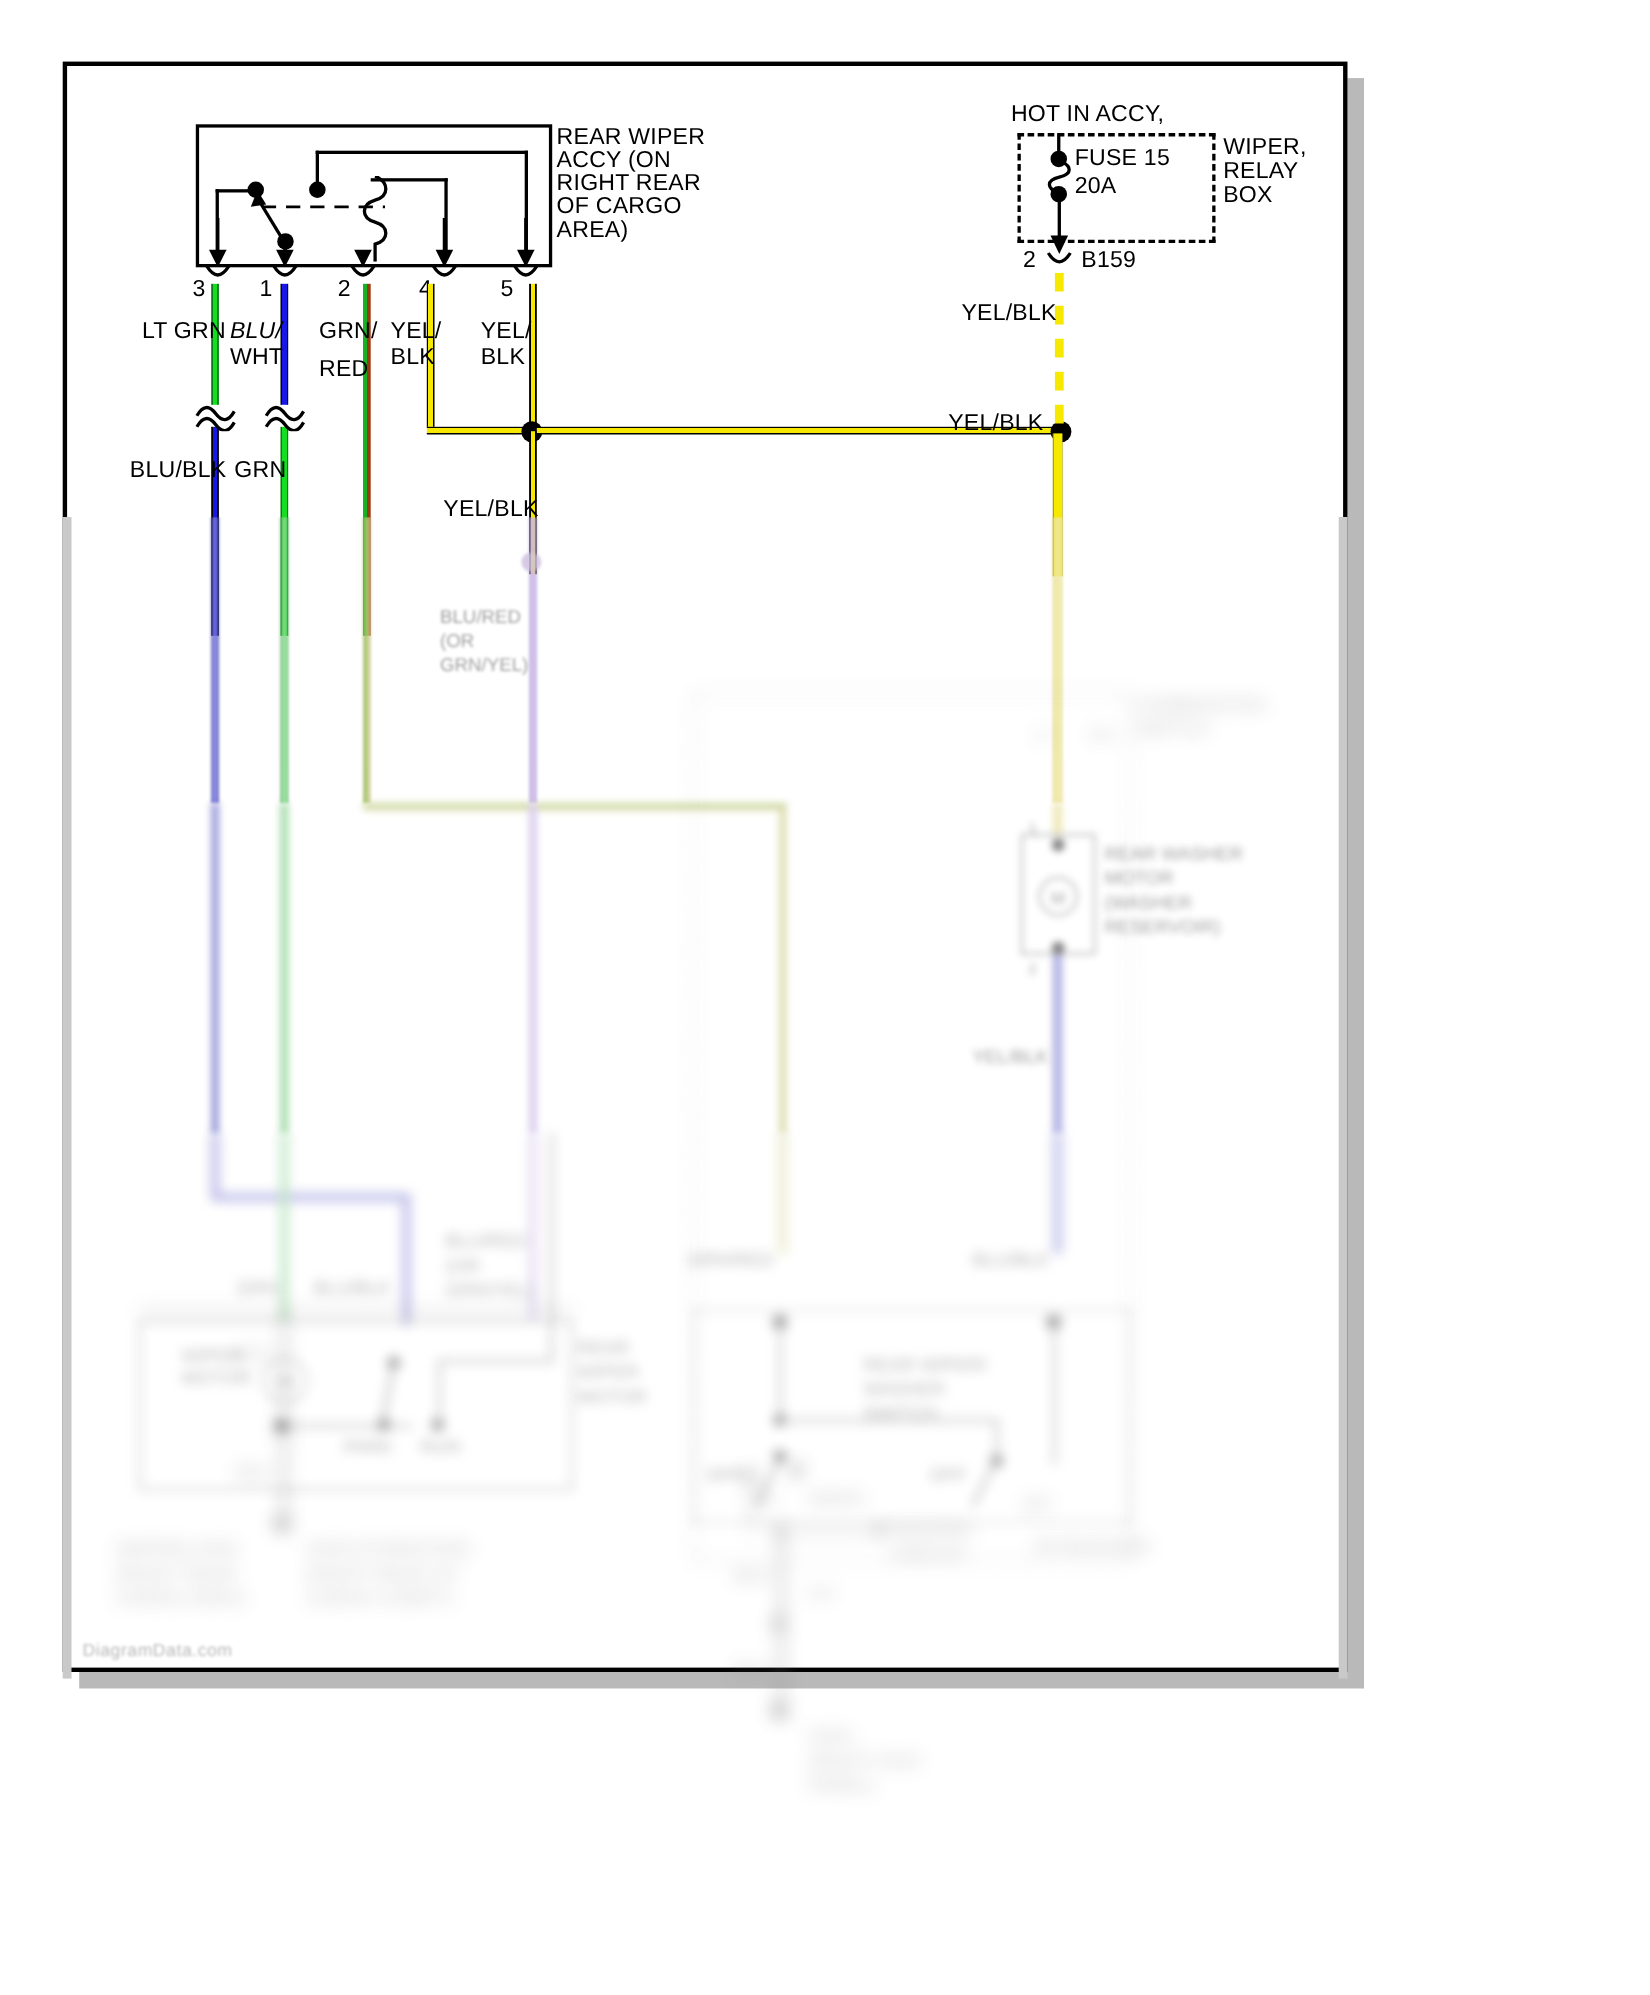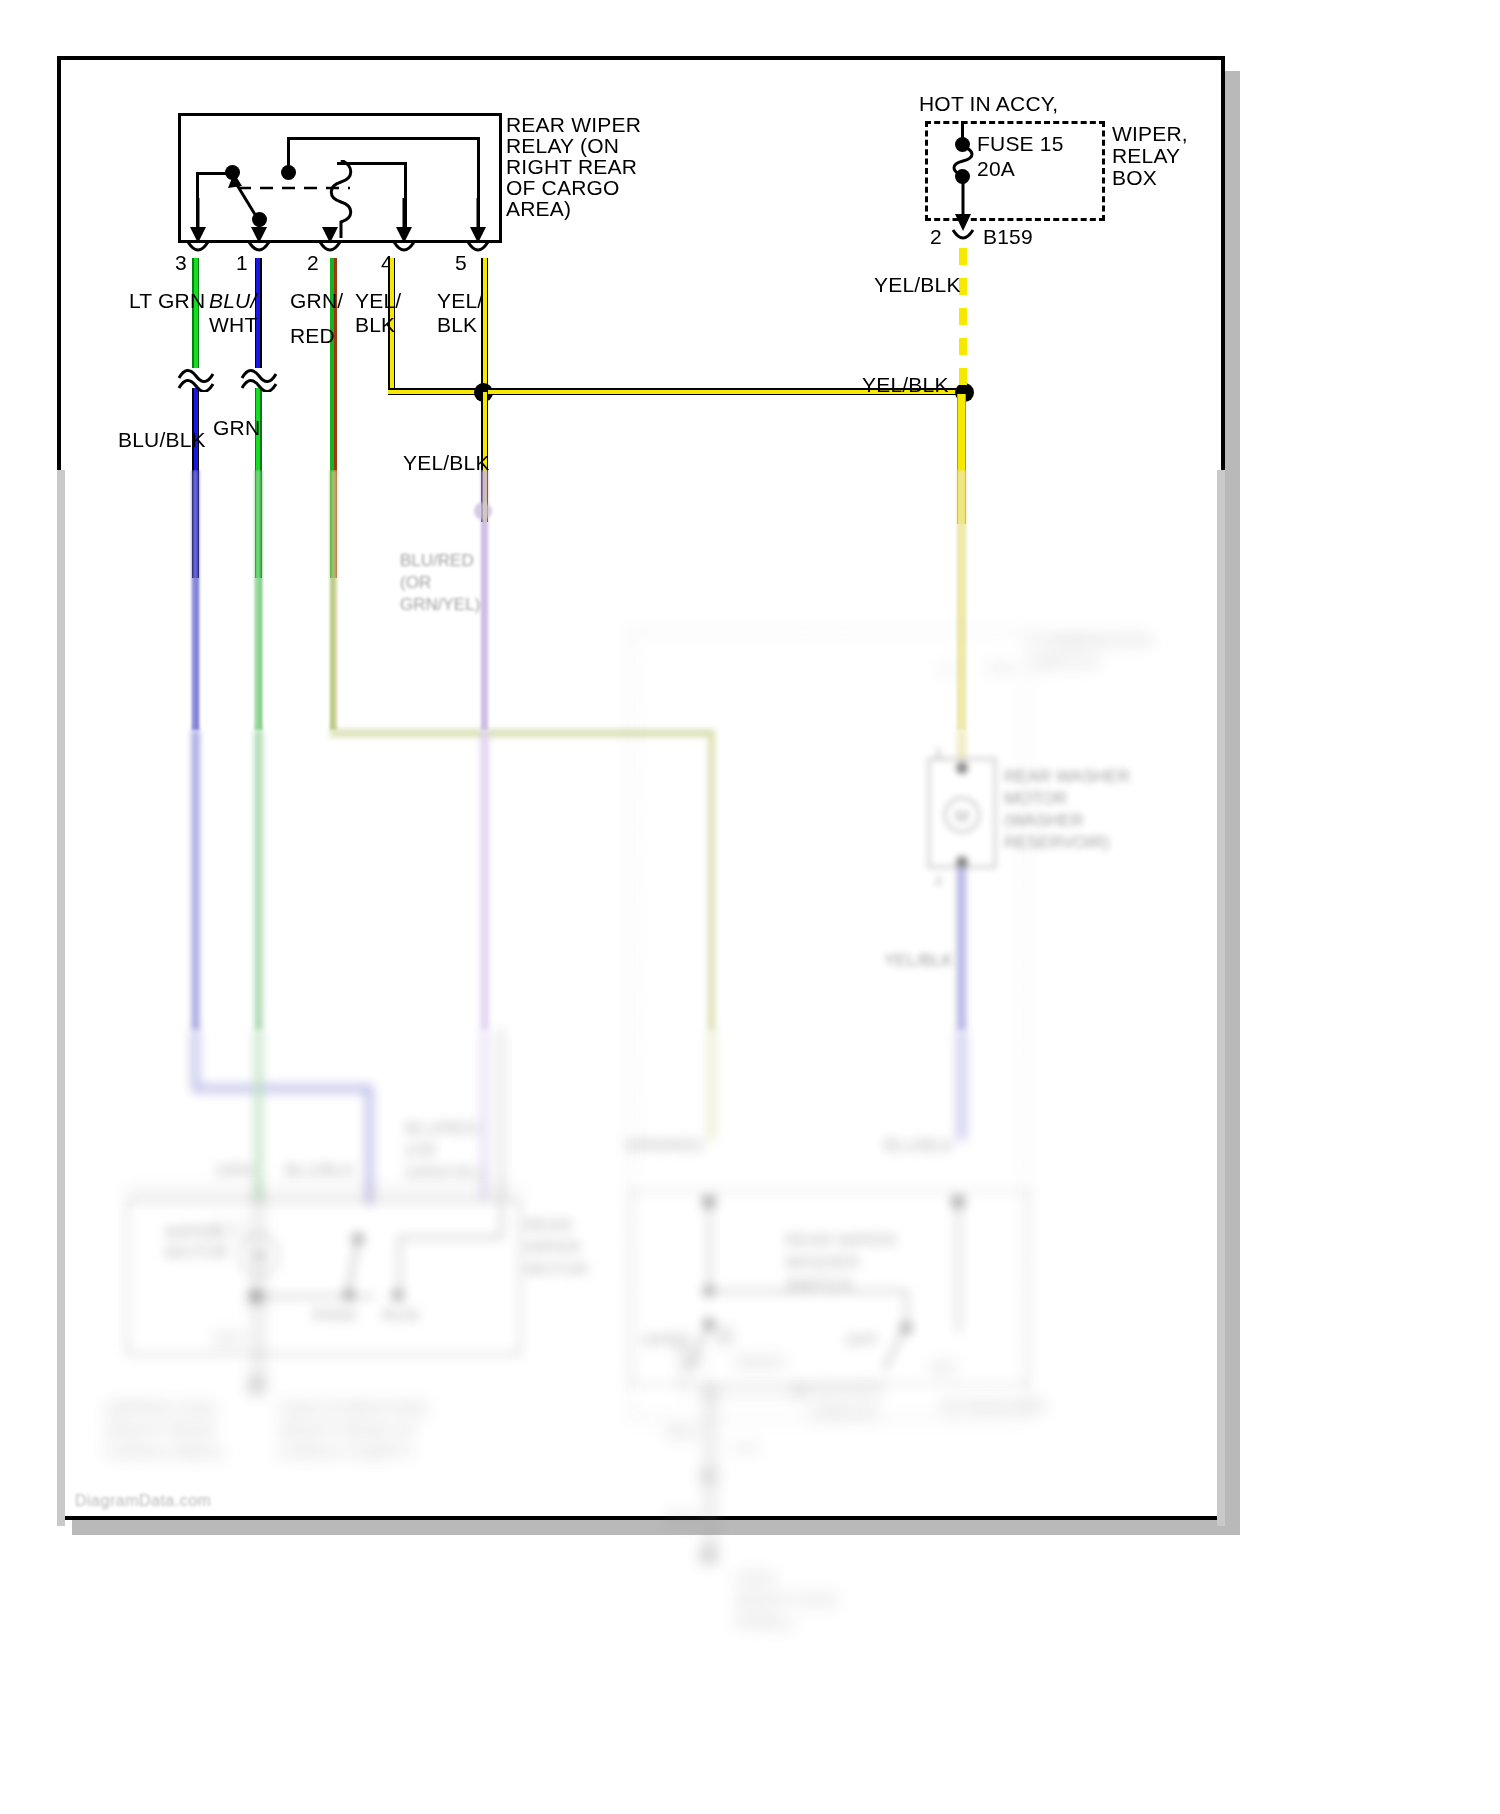--- a/index.html
+++ b/index.html
@@ -146,21 +146,21 @@
     <g fill="none" stroke="#000" stroke-width="3">
       <path d="M18 2 Q28 18 38 2"></path>
       <path d="M79 2 Q89 18 99 2"></path>
       <path d="M150 2 Q160 18 170 2"></path>
       <path d="M224 2 Q234 18 244 2"></path>
       <path d="M298 2 Q308 18 318 2"></path>
     </g>
   </svg>
 
   <div class="txt" style="left:506px; top:112px;">REAR WIPER</div>
-  <div class="txt" style="left:506px; top:133px;">RELAY (ON</div>
+  <div class="txt" style="left:506px; top:133px;">ACCY (ON</div>
   <div class="txt" style="left:506px; top:154px;">RIGHT REAR</div>
   <div class="txt" style="left:506px; top:175px;">OF CARGO</div>
   <div class="txt" style="left:506px; top:196px;">AREA)</div>
 
   <div class="txt" style="left:175px; top:250px;">3</div>
   <div class="txt" style="left:236px; top:250px;">1</div>
   <div class="txt" style="left:307px; top:250px;">2</div>
   <div class="txt" style="left:381px; top:250px;">4</div>
   <div class="txt" style="left:455px; top:250px;">5</div>
 
@@ -196,21 +196,21 @@
   <div class="txt" style="left:129px; top:288px;">LT GRN</div>
   <div class="txt" style="left:209px; top:288px;font-style:italic;">BLU/</div>
   <div class="txt" style="left:209px; top:312px;">WHT</div>
   <div class="txt" style="left:290px; top:288px;">GRN/</div>
   <div class="txt" style="left:290px; top:323px;">RED</div>
   <div class="txt" style="left:355px; top:288px;">YEL/</div>
   <div class="txt" style="left:355px; top:312px;">BLK</div>
   <div class="txt" style="left:437px; top:288px;">YEL/</div>
   <div class="txt" style="left:437px; top:312px;">BLK</div>
 
-  <div class="txt" style="left:118px; top:415px;margin-top:12px;">BLU/BLK</div>
+  <div class="txt" style="left:118px; top:415px;">BLU/BLK</div>
   <div class="txt" style="left:213px; top:415px;text-align:right;">GRN</div>
 
   <div class="txt" style="left:403px; top:450px;">YEL/BLK</div>
   <div class="txt" style="left:862px; top:372px;">YEL/BLK</div>
 
   <div class="txt" style="left:919px; top:91px;">HOT IN ACCY,</div>
 
   <div class="dashbox" style="left:925px; top:121px; width:180px; height:100px;"></div>
 
   <div class="ln vline" style="left:961px; top:121px; width:3px; height:22px;"></div>

